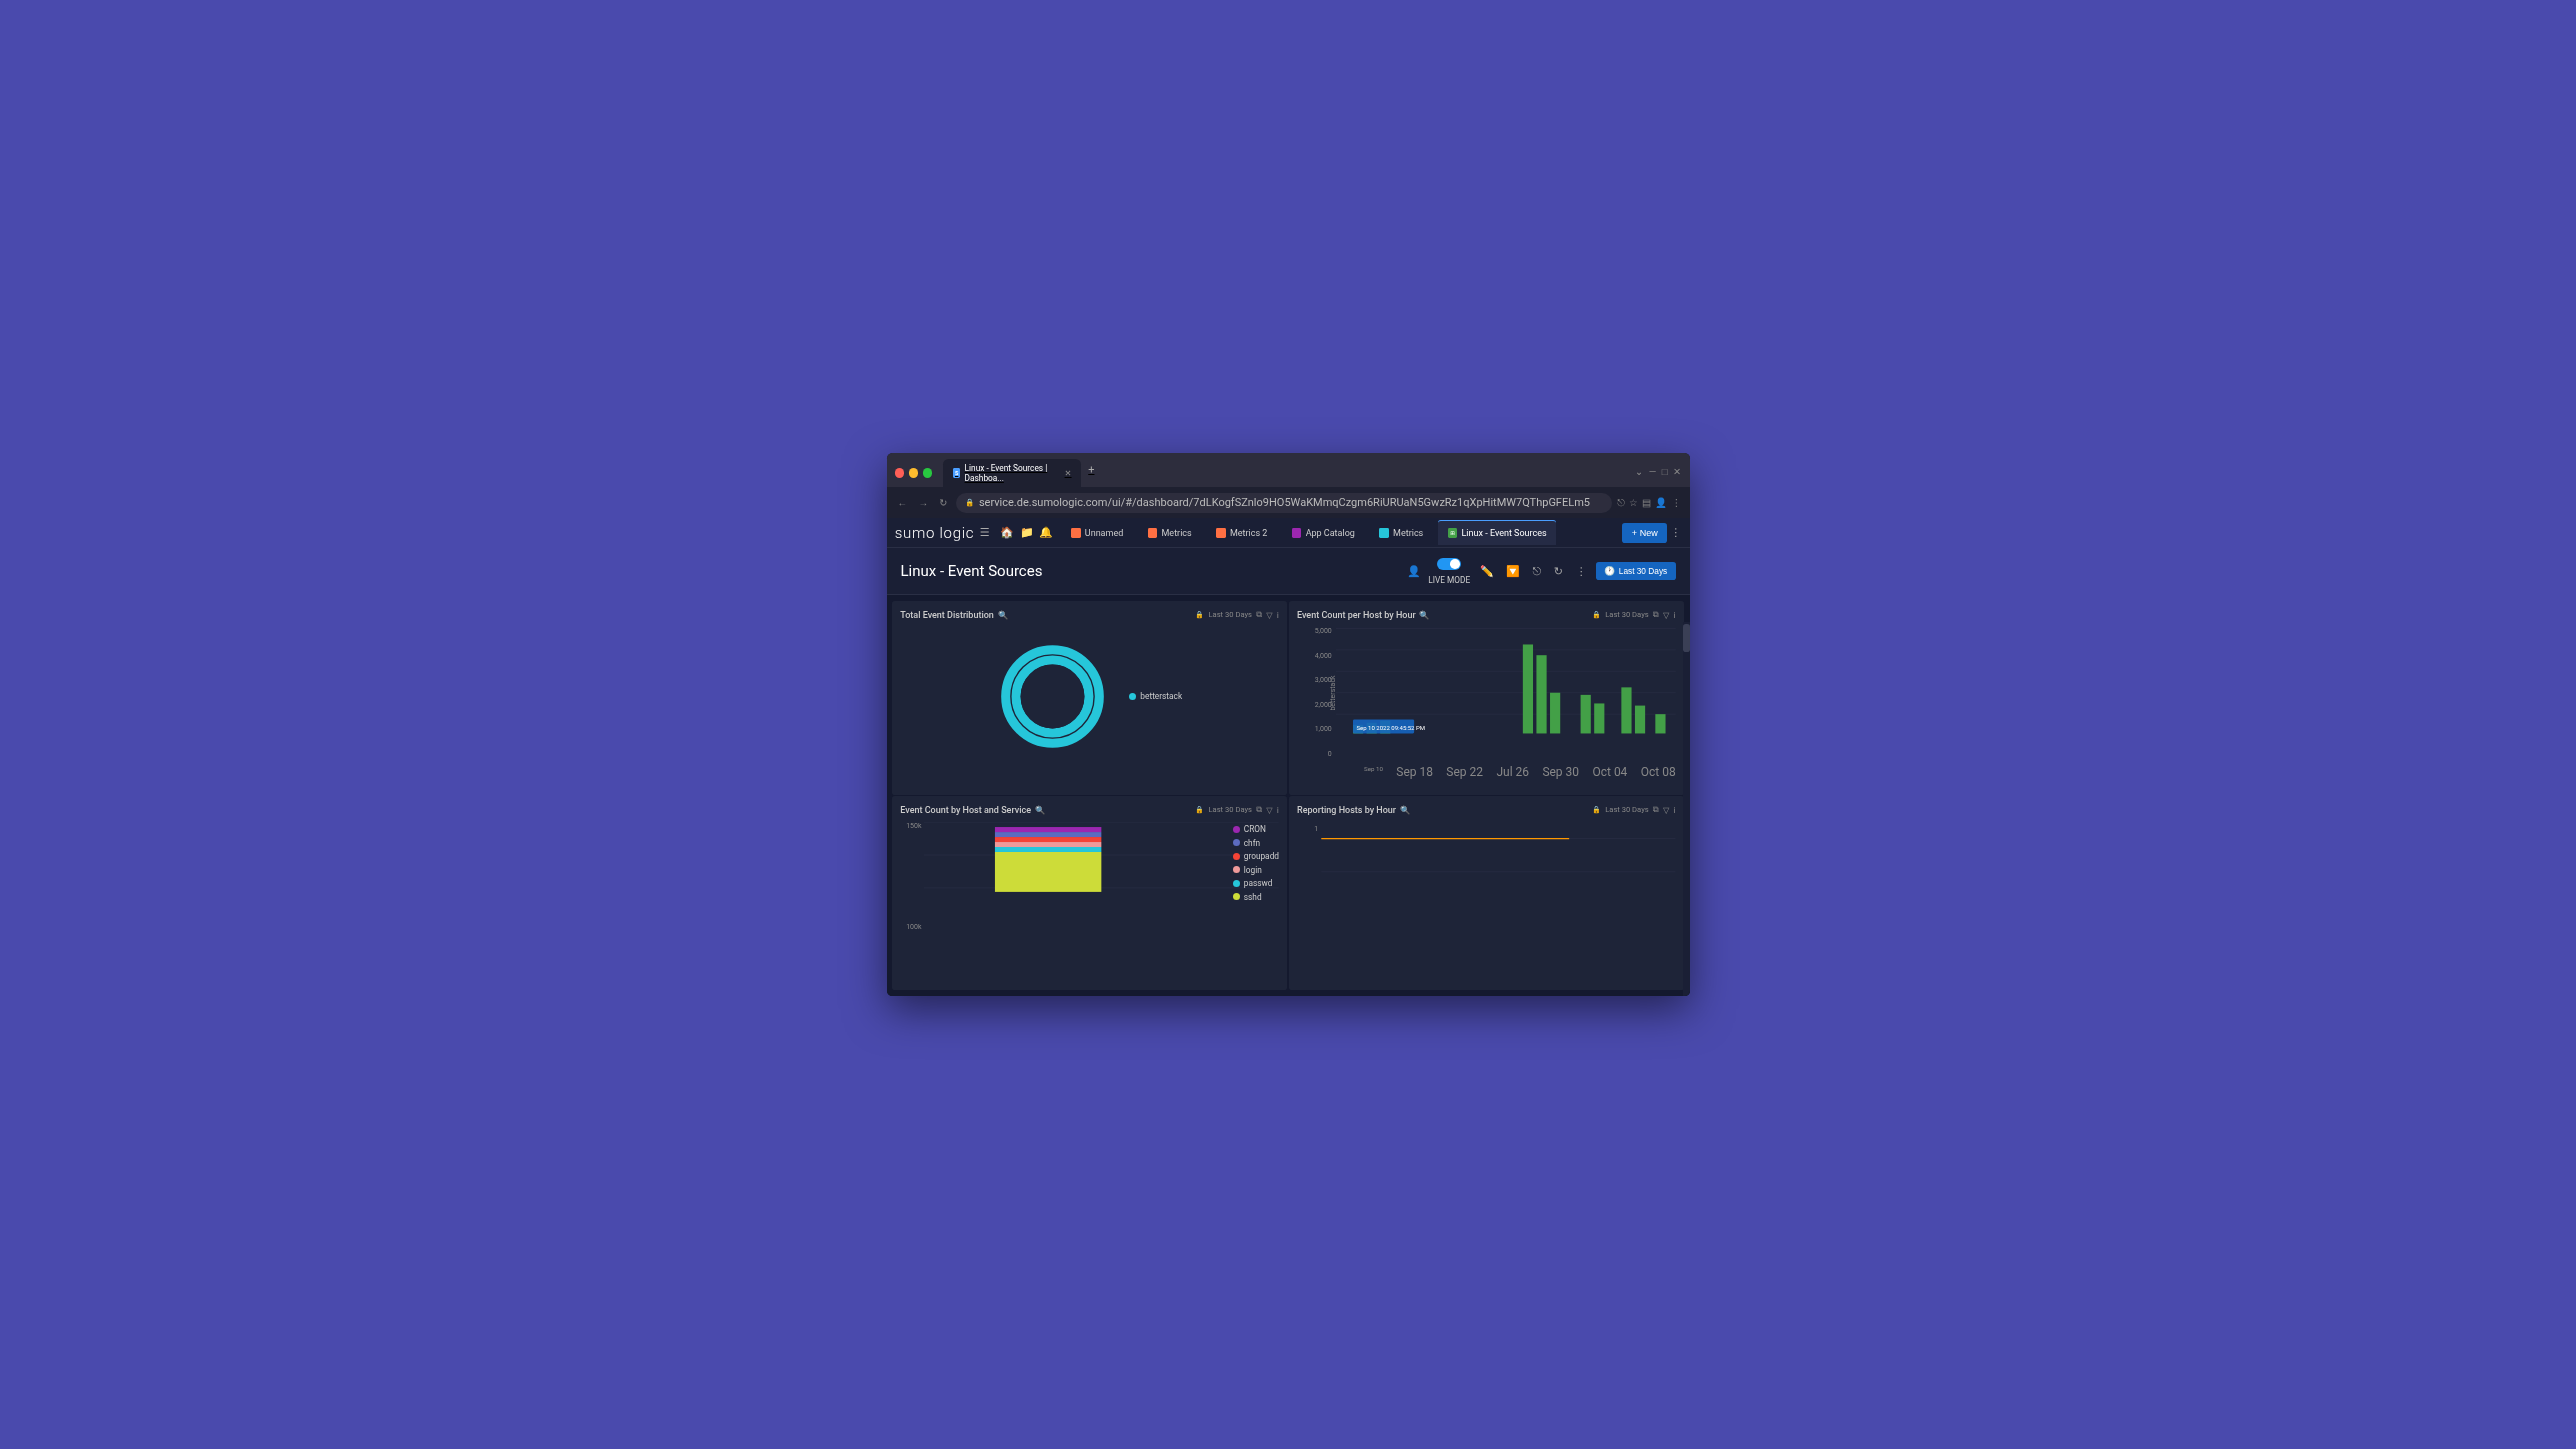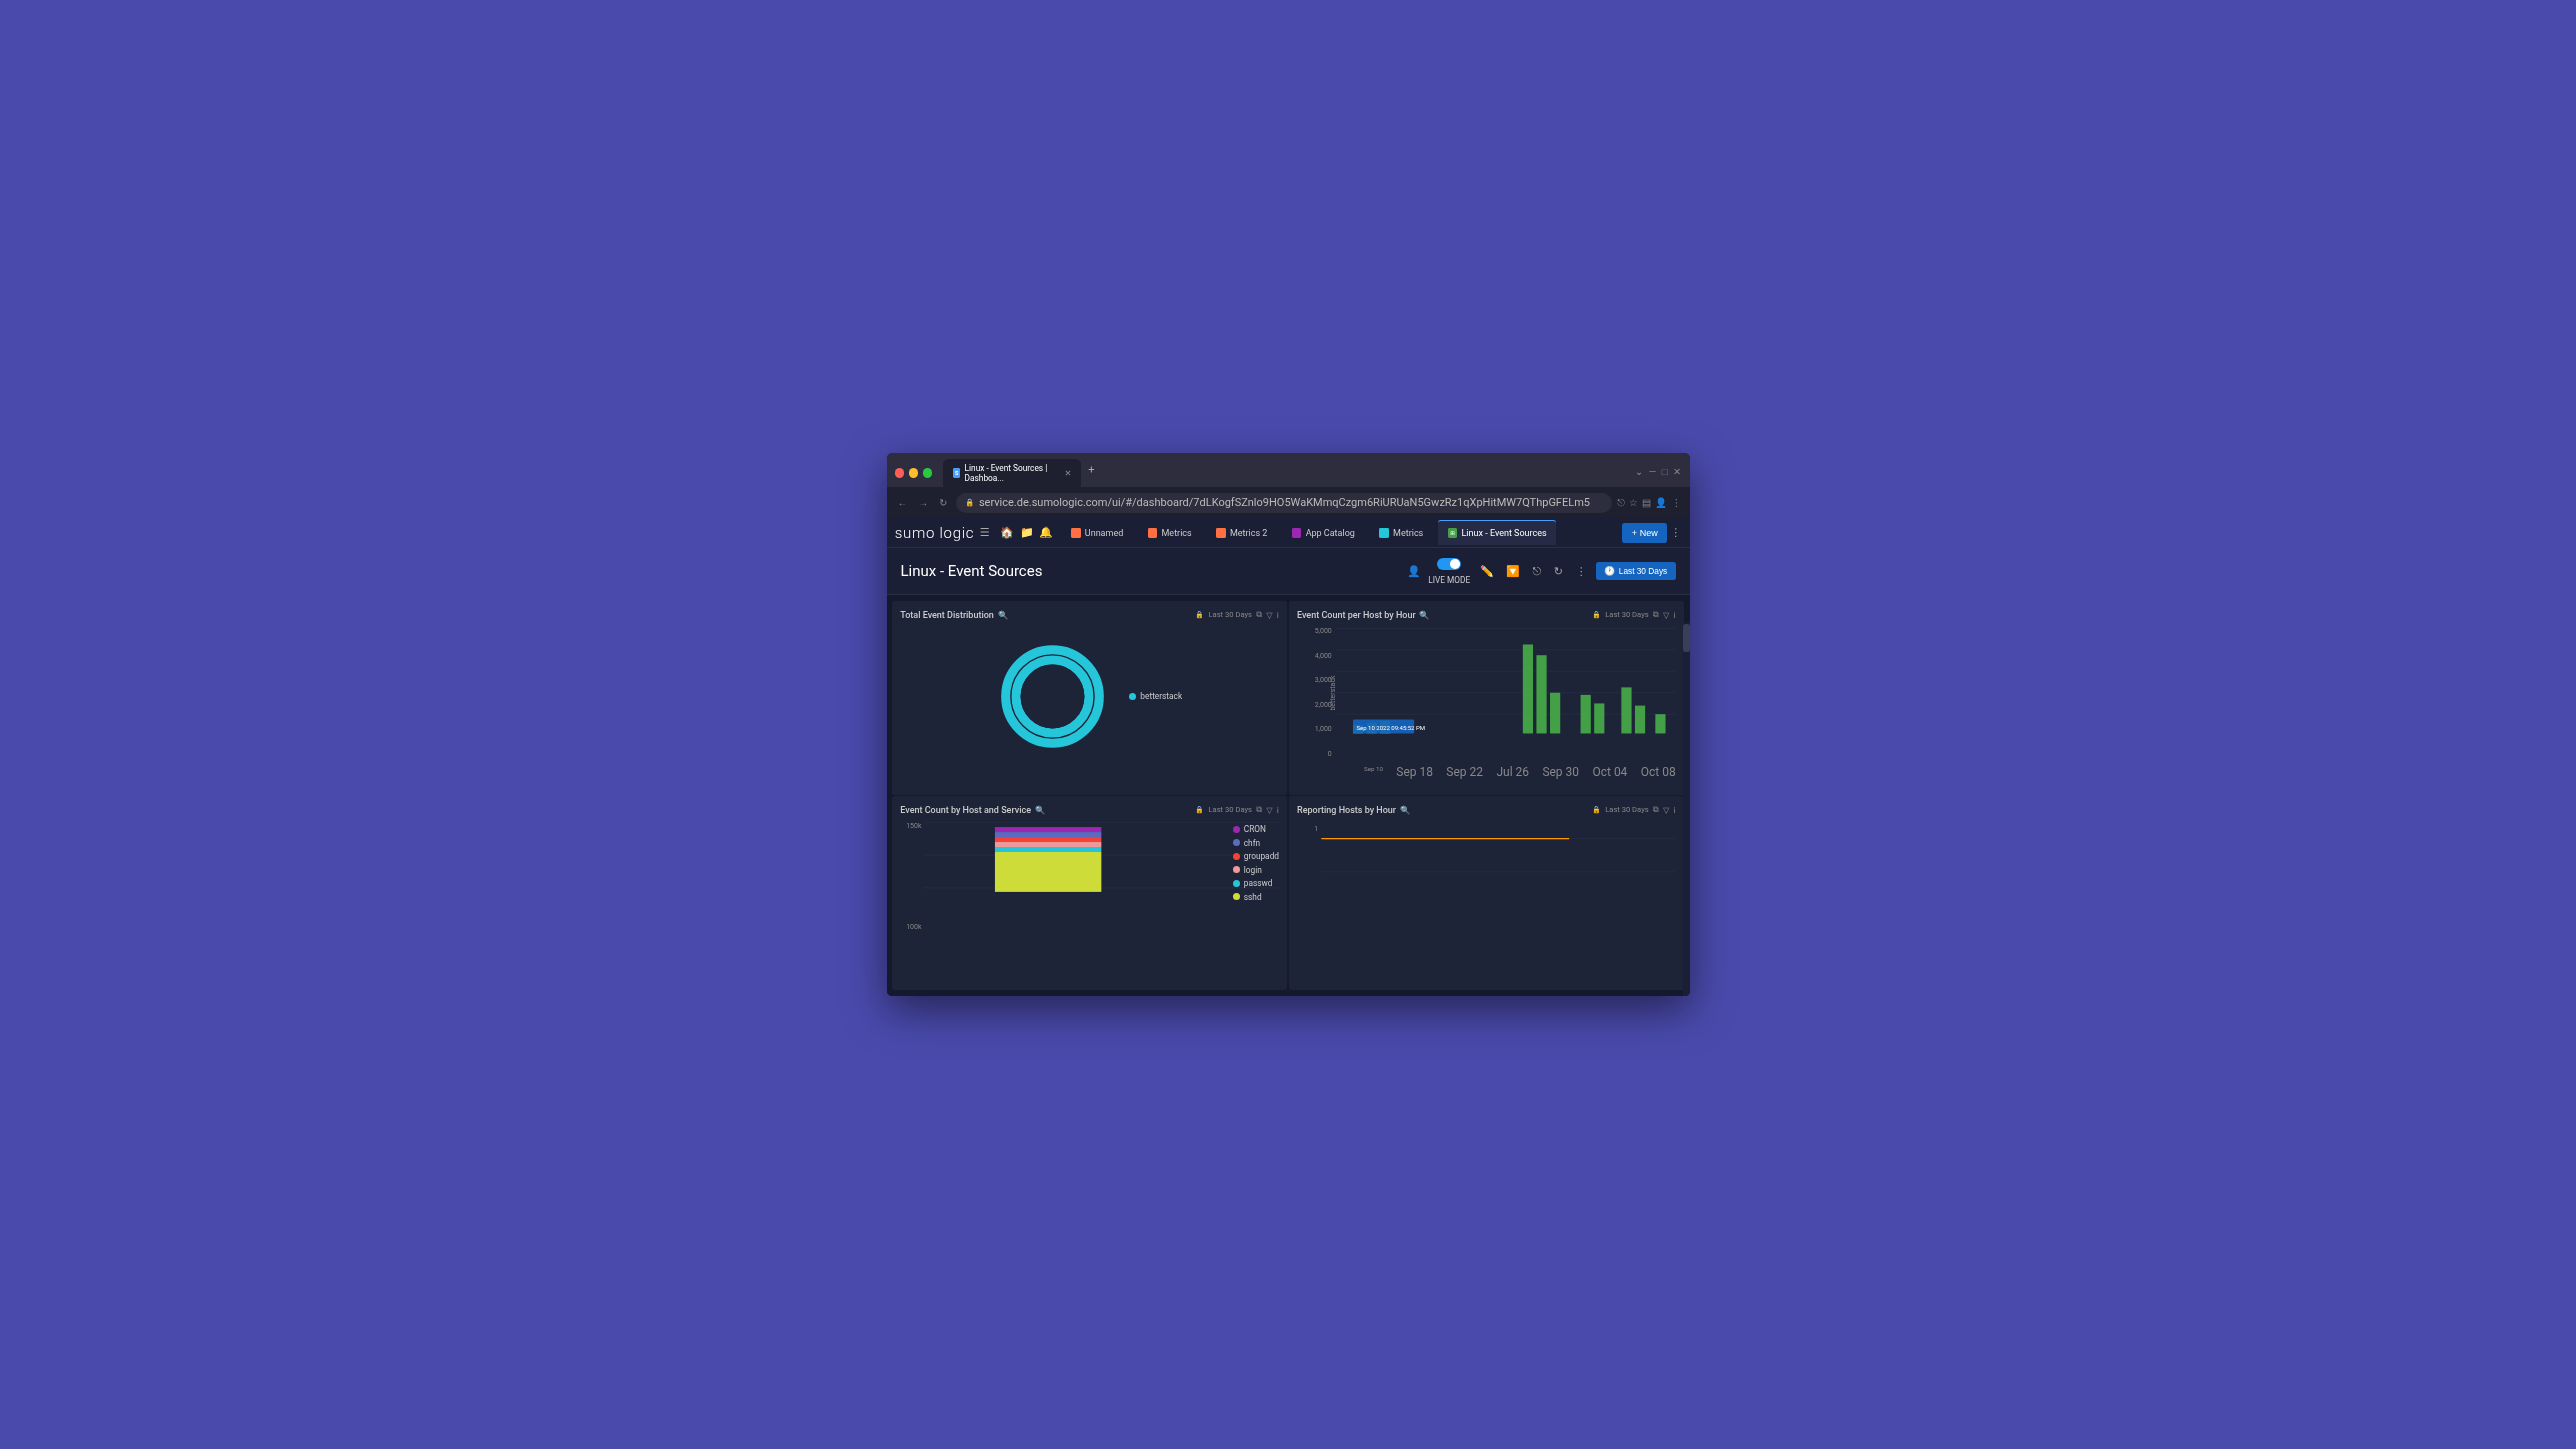--- a/index.html
+++ b/index.html
@@ -38,20 +38,21 @@
       border: none;
       cursor: pointer;
     }
     .win-close { background: #ff5f57; }
     .win-min { background: #febc2e; }
     .win-max { background: #28c840; }
     .tabs-row {
       display: flex;
       align-items: flex-start;
       flex: 1;
+      text-decoration: underline;
     }
     .browser-tab {
       background: #3a3a4e;
       border-radius: 5.5px 5.5px 0 0;
       padding: 4.2px 9.7px;
       display: flex;
       align-items: center;
       gap: 4.2px;
       font-size: 8.3px;
       color: #aaa;

